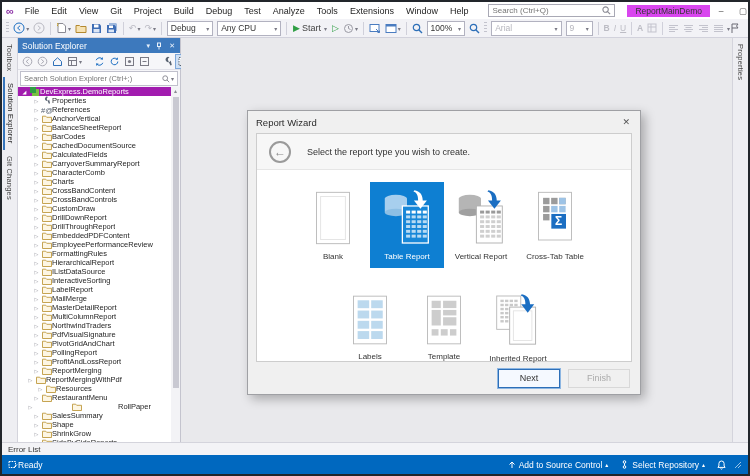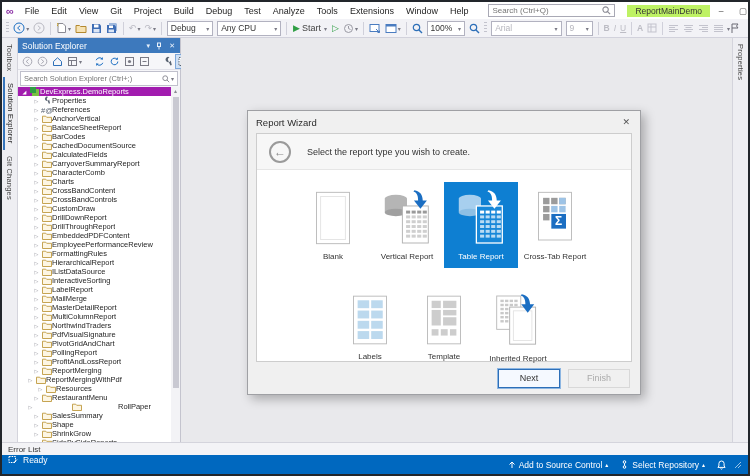--- a/index.html
+++ b/index.html
@@ -6,21 +6,21 @@
   html,body { width:750px; height:476px; font-family:"Liberation Sans", sans-serif; }
   .window { width:750px; height:476px; background:#fff; border:2px solid #22262b; display:flex; flex-direction:column; overflow:hidden; }
 
   
   .titlebar { height:17px; background:#ffffff; display:flex; align-items:center; font-size:9px; color:#1e1e1e; flex:0 0 auto; }
   .vs-logo { color:#8a2da5; font-weight:bold; font-size:11px; padding:0 5px 0 4px; line-height:10px; }
   .menus { display:flex; }
   .menu-item { padding:1px 6px; cursor:default; }
   .search-wrap { margin-left:14px; width:148px; height:13px; border:1px solid #a9a9b5; background:#fff; display:flex; align-items:center; padding:0 3px; }
   .search-wrap input { border:none; outline:none; flex:1; font-size:8px; color:#777; font-family:"Liberation Sans",sans-serif; background:transparent; min-width:0; }
-  .sol-chip { margin-left:12px; background:#bef264; padding:1px 8px; font-size:8.5px; color:#333; }
+  .sol-chip { margin-left:12px; background:#d946ef; padding:1px 8px; font-size:8.5px; color:#333; }
   .win-controls { margin-left:auto; display:flex; align-items:center; gap:0; }
   .win-btn { width:22px; text-align:center; font-size:8.5px; color:#555; padding:1px 0; }
 
   
   .toolbar { height:19px; background:#f2f2f6; border-bottom:1px solid #d2d2dc; display:flex; align-items:center; font-size:9px; color:#444; padding:0 2px; flex:0 0 auto; }
   .grip { width:4px; height:12px; margin:0 2px; background:repeating-linear-gradient(180deg,#c3c3cd 0 1px,transparent 1px 3px); }
   .tsep { width:1px; height:13px; background:#d0d0da; margin:0 3px; }
   .tico { display:inline-flex; align-items:center; padding:1px 2px; }
   .caret { font-size:6px; color:#7a7a85; margin-left:1px; }
   .combo { height:15px; background:#fff; border:1px solid #b2b2c0; display:inline-flex; align-items:center; padding:0 3px; margin:0 2px; gap:4px; }
@@ -82,21 +82,21 @@
   .tile .tile-label { font-size:8px; color:#333; margin-top:7px; line-height:1.1; }
   .tile.selected { background:#0e7fd2; }
   .tile.selected .tile-label { color:#fff; }
   .dlg-footer { height:32px; display:flex; align-items:center; justify-content:flex-end; gap:8px; padding:0 10px; flex:0 0 auto; }
   .btn { width:62px; height:19px; font-size:9px; font-family:"Liberation Sans",sans-serif; background:#f2f2f2; border:1px solid #c7c7c7; color:#333; }
   .btn.focus { border:1px solid #2d6fb8; box-shadow:0 0 0 1px #8db6e2; background:#f5f9ff; }
   .btn.disabled { color:#ababab; background:#f0f0f0; border-color:#d8d8d8; }
 
   
   .error-row { height:13px; background:#f3f3f6; border-top:1px solid #d4d4dc; display:flex; align-items:center; padding:0 6px; font-size:8px; color:#333; flex:0 0 auto; }
-  .statusbar { height:19px; background:#0068bf; color:#fff; display:flex; font-size:8.5px; padding:0 6px; gap:5px; flex:0 0 auto; }
+  .statusbar { height:19px; background:#0068bf; color:#fff; display:flex; align-items:center; font-size:8.5px; padding:0 6px; flex:0 0 auto; }
   .sb-right { margin-left:auto; display:flex; align-items:center; gap:4px; }
   .sb-item { display:flex; align-items:center; gap:3px; padding:0 4px; }
   .sb-caret { font-size:6px; }
   svg { display:block; }
 </style>
 </head>
 <body>
 
 <div class="window">
 
@@ -769,56 +769,20 @@
           <div class="dlg-content">
             <div class="tile-row" id="tiles-row1">
                 <div class="tile">
                   <div class="tile-icon">
                     <svg width="44" height="56" viewBox="0 0 48 60">
       <rect x="6" y="2" width="36" height="56" fill="#fff" stroke="#b9b9b9"></rect>
       <rect x="10.5" y="6.5" width="27" height="47" fill="none" stroke="#e3e3e3"></rect>
     </svg>
                   </div>
                   <div class="tile-label">Blank</div>
-                </div>
-                <div class="tile">
-                  <div class="tile-icon">
-                    <svg width="50" height="56" viewBox="0 0 54 60">
-      <ellipse cx="15" cy="9" rx="12" ry="4" fill="#b5b5b5"></ellipse>
-      <rect x="3" y="9" width="24" height="15" fill="#b5b5b5"></rect>
-      <ellipse cx="15" cy="24" rx="12" ry="4" fill="#a0a0a0"></ellipse>
-      <rect x="22" y="17" width="28" height="40" fill="#fff" stroke="#b0b0b0"></rect>
-      <rect x="26" y="22" width="4.4" height="3.2" fill="#9a9a9a"></rect>
-                      <rect x="32" y="22" width="4.4" height="3.2" fill="#9a9a9a"></rect>
-                      <rect x="38" y="22" width="4.4" height="3.2" fill="#9a9a9a"></rect>
-                      <rect x="44" y="22" width="4.4" height="3.2" fill="#9a9a9a"></rect>
-      <rect x="26" y="27.2" width="4.4" height="3.2" fill="#cfcfcf"></rect>
-                      <rect x="32" y="27.2" width="4.4" height="3.2" fill="#cfcfcf"></rect>
-                      <rect x="38" y="27.2" width="4.4" height="3.2" fill="#cfcfcf"></rect>
-                      <rect x="44" y="27.2" width="4.4" height="3.2" fill="#cfcfcf"></rect>
-                      <rect x="26" y="32.4" width="4.4" height="3.2" fill="#cfcfcf"></rect>
-                      <rect x="32" y="32.4" width="4.4" height="3.2" fill="#cfcfcf"></rect>
-                      <rect x="38" y="32.4" width="4.4" height="3.2" fill="#cfcfcf"></rect>
-                      <rect x="44" y="32.4" width="4.4" height="3.2" fill="#cfcfcf"></rect>
-                      <rect x="26" y="37.6" width="4.4" height="3.2" fill="#cfcfcf"></rect>
-                      <rect x="32" y="37.6" width="4.4" height="3.2" fill="#cfcfcf"></rect>
-                      <rect x="38" y="37.6" width="4.4" height="3.2" fill="#cfcfcf"></rect>
-                      <rect x="44" y="37.6" width="4.4" height="3.2" fill="#cfcfcf"></rect>
-                      <rect x="26" y="42.8" width="4.4" height="3.2" fill="#cfcfcf"></rect>
-                      <rect x="32" y="42.8" width="4.4" height="3.2" fill="#cfcfcf"></rect>
-                      <rect x="38" y="42.8" width="4.4" height="3.2" fill="#cfcfcf"></rect>
-                      <rect x="44" y="42.8" width="4.4" height="3.2" fill="#cfcfcf"></rect>
-                      <rect x="26" y="48" width="4.4" height="3.2" fill="#cfcfcf"></rect>
-                      <rect x="32" y="48" width="4.4" height="3.2" fill="#cfcfcf"></rect>
-                      <rect x="38" y="48" width="4.4" height="3.2" fill="#cfcfcf"></rect>
-                      <rect x="44" y="48" width="4.4" height="3.2" fill="#cfcfcf"></rect>
-      <path transform="translate(35,0)" d="M0 0 c6 1 9 5 9 11 h4.5 l-7 9 -7 -9 h4.5 c0 -5 -1.5 -8.5 -5 -9.5 z" fill="#1b6ec2"></path>
-    </svg>
-                  </div>
-                  <div class="tile-label">Vertical Report</div>
                 </div>
                 <div class="tile selected">
                   <div class="tile-icon">
                     <svg width="50" height="56" viewBox="0 0 54 60">
       <ellipse cx="15" cy="9" rx="12" ry="4" fill="#a7cfee"></ellipse>
       <rect x="3" y="9" width="24" height="15" fill="#a7cfee"></rect>
       <ellipse cx="15" cy="24" rx="12" ry="4" fill="#8dbfe4"></ellipse>
       <rect x="22" y="17" width="28" height="40" fill="#1787d8" stroke="#fff" stroke-width="1.4"></rect>
       <rect x="26" y="22" width="4.4" height="3.2" fill="#ffffff"></rect>
                       <rect x="32" y="22" width="4.4" height="3.2" fill="#ffffff"></rect>
@@ -844,35 +808,71 @@
                       <rect x="32" y="48" width="4.4" height="3.2" fill="rgba(255,255,255,.7)"></rect>
                       <rect x="38" y="48" width="4.4" height="3.2" fill="rgba(255,255,255,.7)"></rect>
                       <rect x="44" y="48" width="4.4" height="3.2" fill="rgba(255,255,255,.7)"></rect>
       <path transform="translate(35,0)" d="M0 0 c6 1 9 5 9 11 h4.5 l-7 9 -7 -9 h4.5 c0 -5 -1.5 -8.5 -5 -9.5 z" fill="#ffffff"></path>
     </svg>
                   </div>
                   <div class="tile-label">Table Report</div>
                 </div>
                 <div class="tile">
                   <div class="tile-icon">
+                    <svg width="50" height="56" viewBox="0 0 54 60">
+      <ellipse cx="15" cy="9" rx="12" ry="4" fill="#b5b5b5"></ellipse>
+      <rect x="3" y="9" width="24" height="15" fill="#b5b5b5"></rect>
+      <ellipse cx="15" cy="24" rx="12" ry="4" fill="#a0a0a0"></ellipse>
+      <rect x="22" y="17" width="28" height="40" fill="#fff" stroke="#b0b0b0"></rect>
+      <rect x="26" y="22" width="4.4" height="3.2" fill="#9a9a9a"></rect>
+                      <rect x="32" y="22" width="4.4" height="3.2" fill="#9a9a9a"></rect>
+                      <rect x="38" y="22" width="4.4" height="3.2" fill="#9a9a9a"></rect>
+                      <rect x="44" y="22" width="4.4" height="3.2" fill="#9a9a9a"></rect>
+      <rect x="26" y="27.2" width="4.4" height="3.2" fill="#cfcfcf"></rect>
+                      <rect x="32" y="27.2" width="4.4" height="3.2" fill="#cfcfcf"></rect>
+                      <rect x="38" y="27.2" width="4.4" height="3.2" fill="#cfcfcf"></rect>
+                      <rect x="44" y="27.2" width="4.4" height="3.2" fill="#cfcfcf"></rect>
+                      <rect x="26" y="32.4" width="4.4" height="3.2" fill="#cfcfcf"></rect>
+                      <rect x="32" y="32.4" width="4.4" height="3.2" fill="#cfcfcf"></rect>
+                      <rect x="38" y="32.4" width="4.4" height="3.2" fill="#cfcfcf"></rect>
+                      <rect x="44" y="32.4" width="4.4" height="3.2" fill="#cfcfcf"></rect>
+                      <rect x="26" y="37.6" width="4.4" height="3.2" fill="#cfcfcf"></rect>
+                      <rect x="32" y="37.6" width="4.4" height="3.2" fill="#cfcfcf"></rect>
+                      <rect x="38" y="37.6" width="4.4" height="3.2" fill="#cfcfcf"></rect>
+                      <rect x="44" y="37.6" width="4.4" height="3.2" fill="#cfcfcf"></rect>
+                      <rect x="26" y="42.8" width="4.4" height="3.2" fill="#cfcfcf"></rect>
+                      <rect x="32" y="42.8" width="4.4" height="3.2" fill="#cfcfcf"></rect>
+                      <rect x="38" y="42.8" width="4.4" height="3.2" fill="#cfcfcf"></rect>
+                      <rect x="44" y="42.8" width="4.4" height="3.2" fill="#cfcfcf"></rect>
+                      <rect x="26" y="48" width="4.4" height="3.2" fill="#cfcfcf"></rect>
+                      <rect x="32" y="48" width="4.4" height="3.2" fill="#cfcfcf"></rect>
+                      <rect x="38" y="48" width="4.4" height="3.2" fill="#cfcfcf"></rect>
+                      <rect x="44" y="48" width="4.4" height="3.2" fill="#cfcfcf"></rect>
+      <path transform="translate(35,0)" d="M0 0 c6 1 9 5 9 11 h4.5 l-7 9 -7 -9 h4.5 c0 -5 -1.5 -8.5 -5 -9.5 z" fill="#1b6ec2"></path>
+    </svg>
+                  </div>
+                  <div class="tile-label">Vertical Report</div>
+                </div>
+                <div class="tile">
+                  <div class="tile-icon">
                     <svg width="44" height="56" viewBox="0 0 48 60">
       <rect x="6" y="2" width="36" height="52" fill="#fff" stroke="#b9b9b9"></rect>
       <rect x="11" y="8" width="7" height="7" fill="#9b9b9b"></rect>
                       <rect x="19.8" y="8" width="7" height="7" fill="#9b9b9b"></rect>
                       <rect x="28.6" y="8" width="7" height="7" fill="#9b9b9b"></rect>
       <rect x="28.6" y="8" width="7" height="7" fill="#9dc3e6"></rect>
       <rect x="11" y="16.8" width="7" height="7" fill="#9b9b9b"></rect>
       <rect x="19.8" y="16.8" width="7" height="7" fill="#9dc3e6"></rect>
       <rect x="28.6" y="16.8" width="7" height="7" fill="#9dc3e6"></rect>
       <rect x="11" y="25.6" width="7" height="7" fill="#9b9b9b"></rect>
       <rect x="20" y="25.6" width="16" height="16" fill="#1b6ec2"></rect>
       <text x="28" y="38" font-size="13" font-weight="bold" fill="#fff" text-anchor="middle" font-family="Liberation Sans, sans-serif">Σ</text>
     </svg>
                   </div>
-                  <div class="tile-label">Cross-Tab Report</div>
+                  <div class="tile-label">Cross-Tab Table</div>
                 </div>
               </div>
             <div class="tile-row" id="tiles-row2" style="margin-top:14px">
                 <div class="tile">
                   <div class="tile-icon">
                     <svg width="44" height="52" viewBox="0 0 48 56">
       <rect x="6" y="2" width="36" height="52" fill="#fff" stroke="#b9b9b9"></rect>
       <rect x="10.5" y="6.5" width="12.6" height="8.6" fill="#bcd9ee"></rect>
                       <rect x="25.3" y="6.5" width="12.6" height="8.6" fill="#bcd9ee"></rect>
                       <rect x="10.5" y="17.7" width="12.6" height="8.6" fill="#bcd9ee"></rect>

